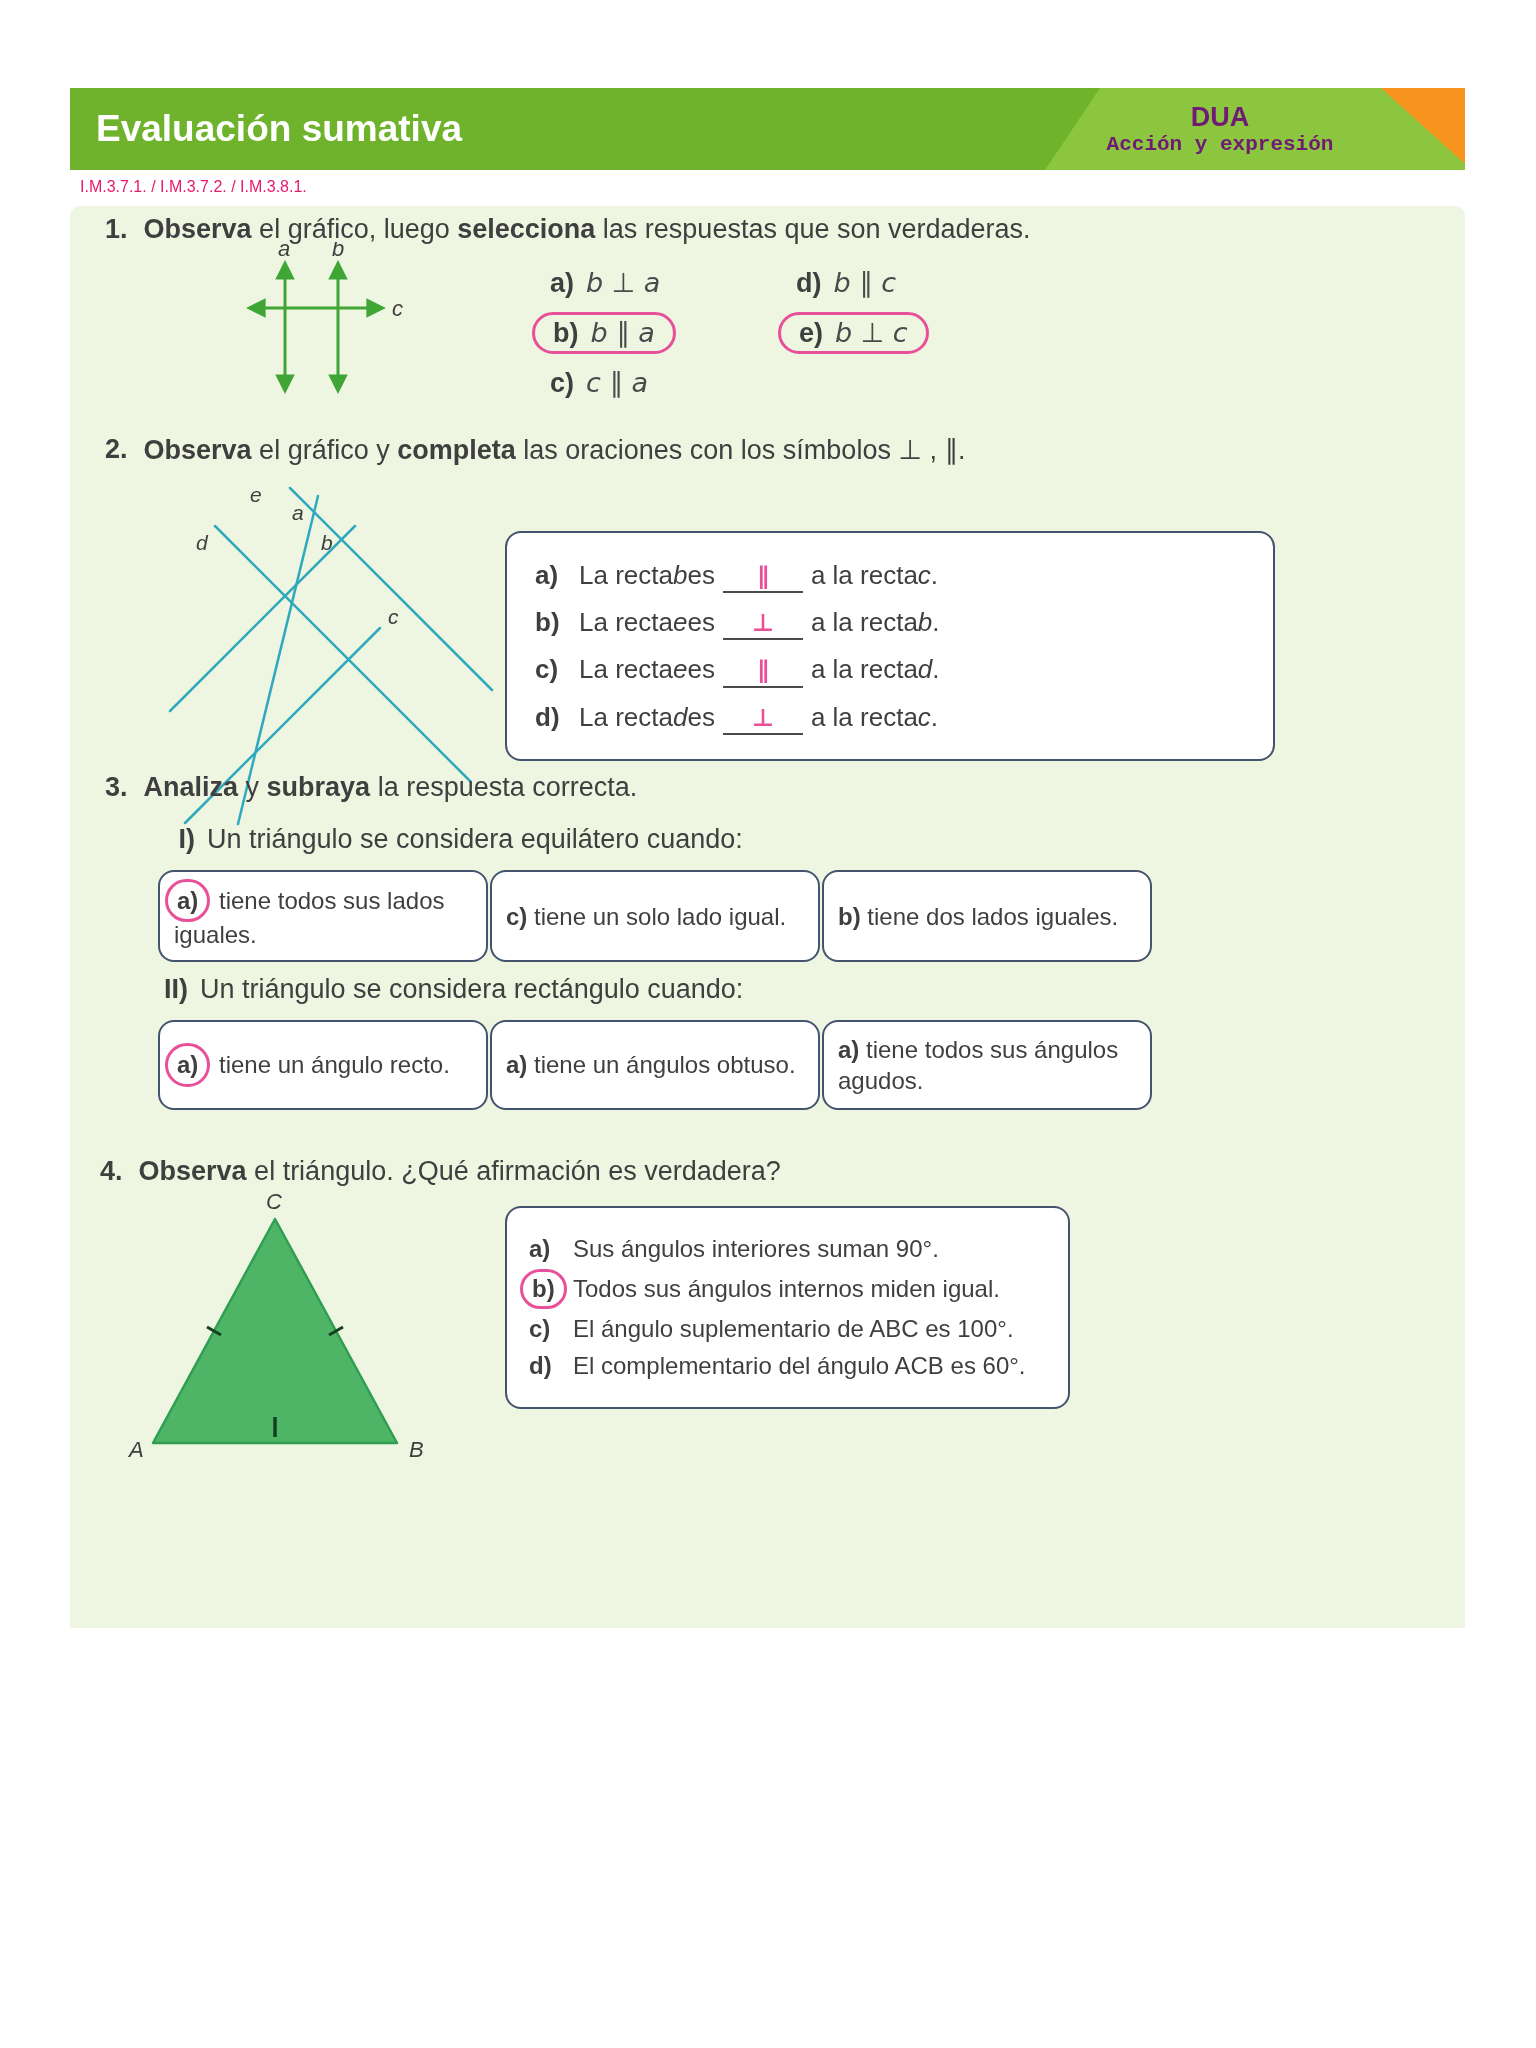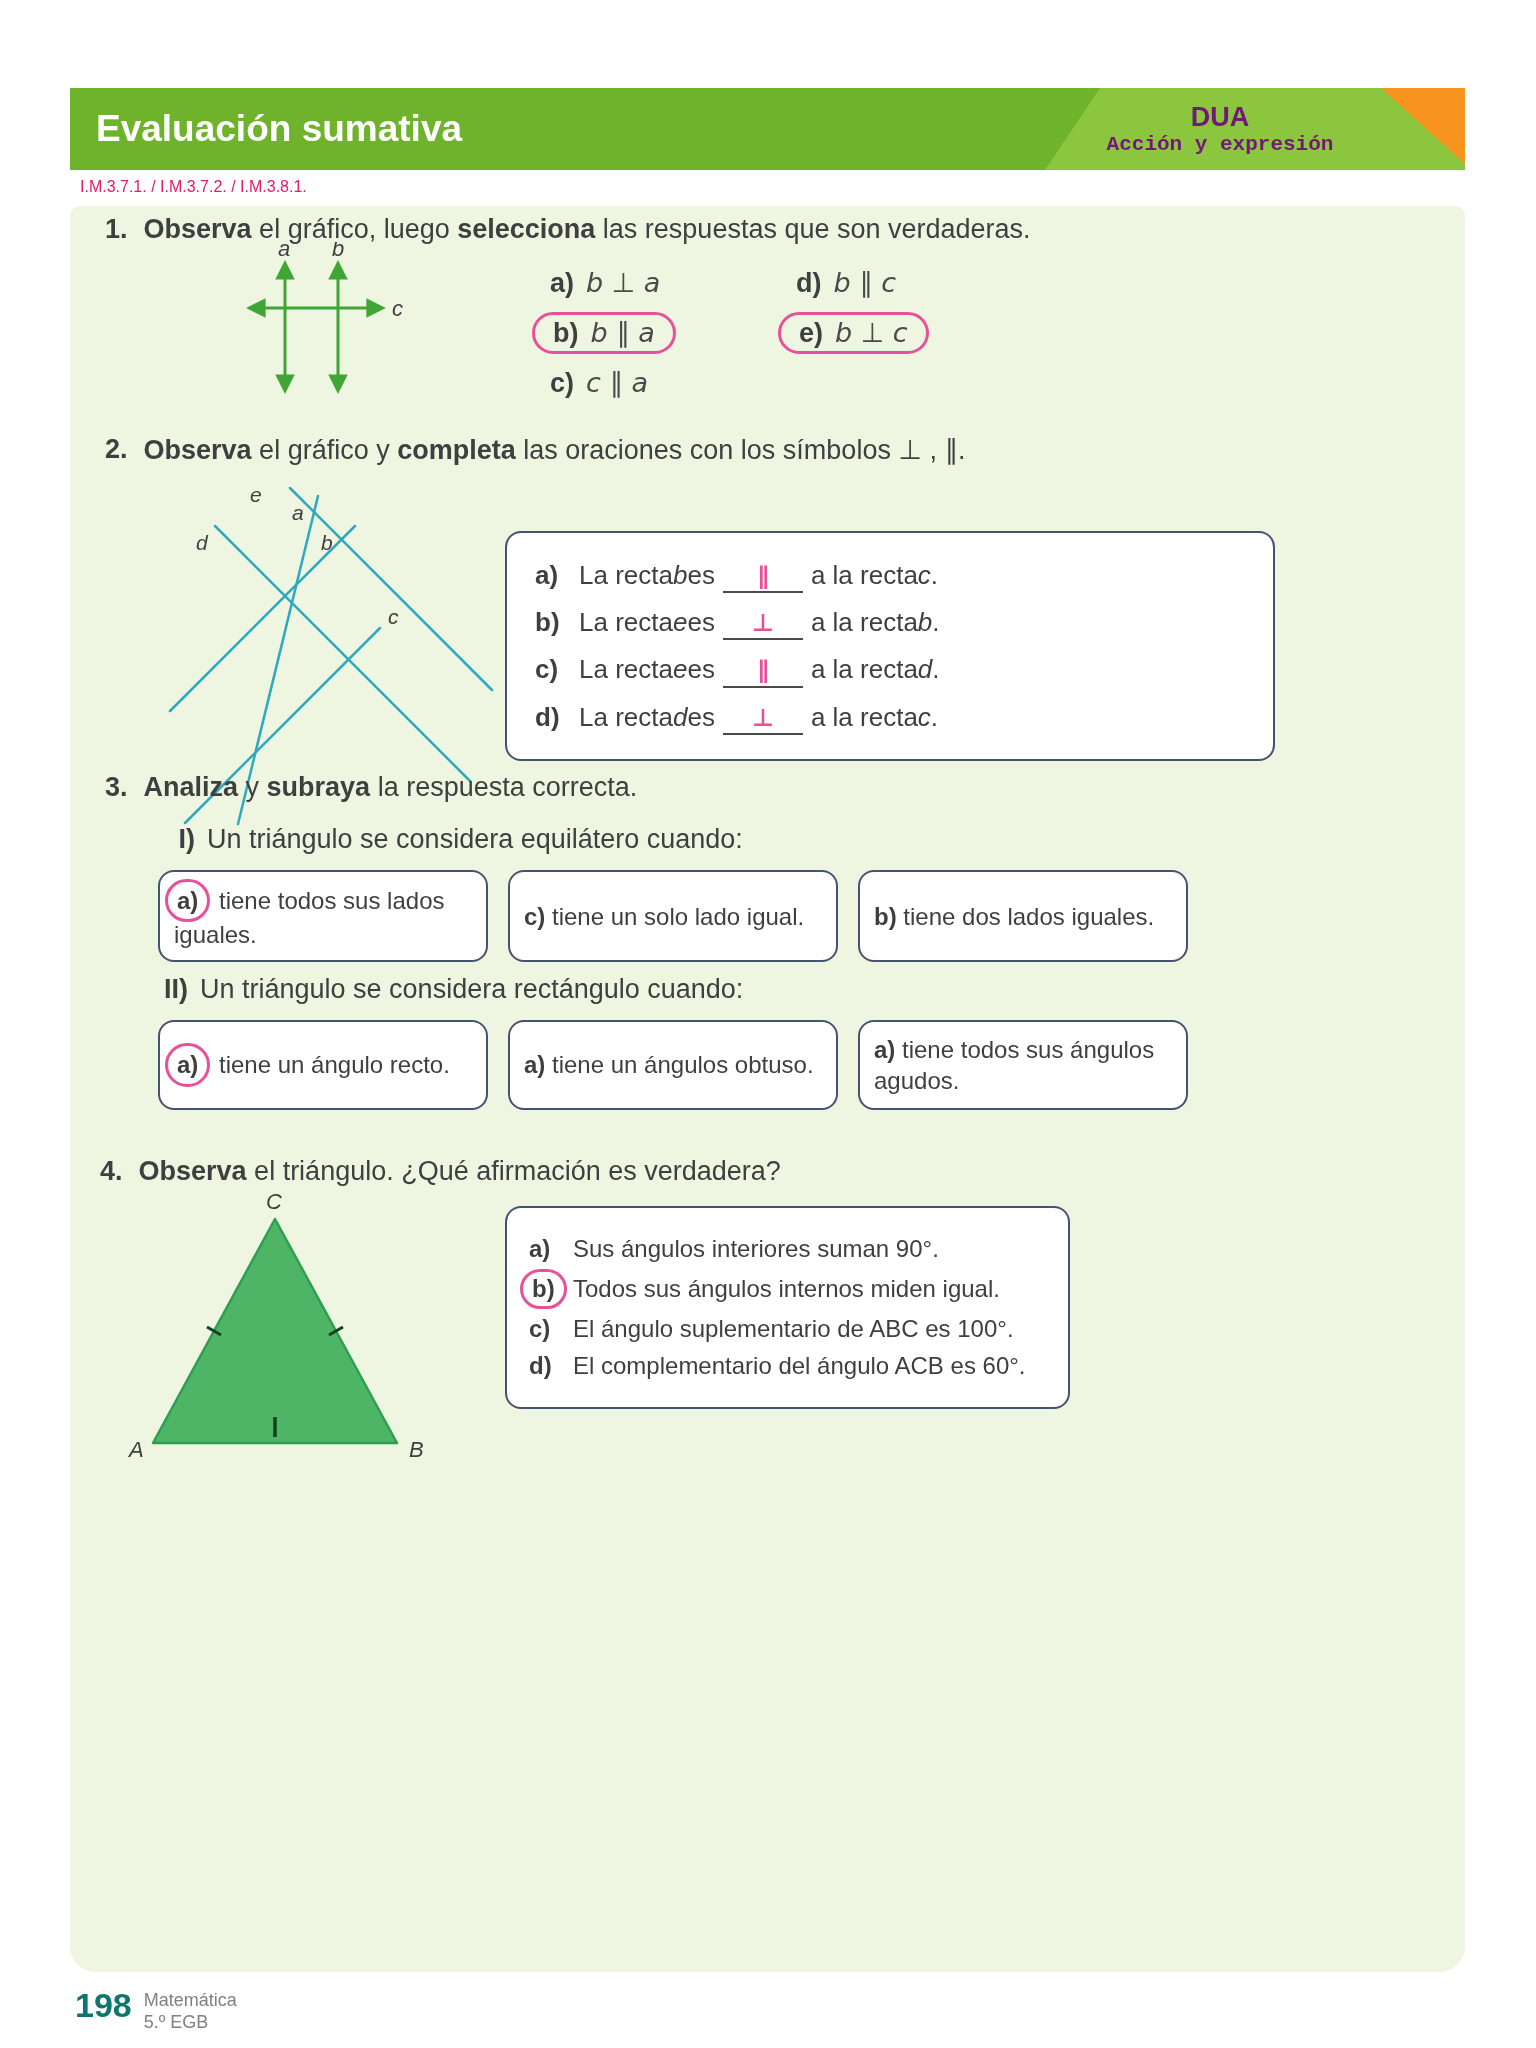--- a/index.html
+++ b/index.html
@@ -1,17 +1,17 @@
 <!DOCTYPE html>
 <html><head>
 <meta charset="utf-8">
 <style>
   * { margin:0; padding:0; box-sizing:border-box; }
   body { background:#ffffff; font-family:"Liberation Sans","DejaVu Sans",sans-serif; color:#3f3f3f; }
-  .page { position:relative; width:1536px; height:2048px; background:#fff; overflow:hidden; }
+  .page { position:relative; width:1536px; height:1628px; background:#fff; overflow:hidden; }
 
   
   .header { position:absolute; left:70px; top:88px; width:1395px; height:82px; background:#6fb32c; }
   .header-title { position:absolute; left:26px; top:50%; transform:translateY(-50%);
                   color:#fff; font-size:37px; font-weight:bold; }
   .header-dua { position:absolute; right:0; top:0; width:420px; height:100%; background:#8cc63f;
                 clip-path:polygon(55px 0,100% 0,100% 100%,0 100%);
                 display:flex; flex-direction:column; justify-content:center; align-items:center;
                 padding-right:70px; color:#701a75; }
   .dua-main { font-size:27px; font-weight:bold; line-height:1.15; }
@@ -43,21 +43,21 @@
   
   .q2box { position:absolute; left:435px; top:325px; width:770px; background:#fff;
            border:2px solid #44546e; border-radius:16px; padding:20px 28px; }
   .fill-row { display:flex; align-items:baseline; font-size:26px; margin:7px 0 14px; }
   .flabel { width:44px; font-weight:bold; flex-shrink:0; }
   .blank { display:inline-block; min-width:80px; text-align:center; border-bottom:2px solid #4a4a4a;
            color:#e8509a; font-weight:bold; font-size:24px; line-height:1.05; padding:0 4px 2px;
            margin:0 8px; font-family:"DejaVu Sans",sans-serif; }
 
   
-  .boxrow { position:absolute; display:flex; gap:20px; }
+  .boxrow { position:absolute; display:flex; gap:2px; }
   .abox { width:330px; min-height:90px; background:#fff; border:2px solid #44546e; border-radius:16px;
           padding:10px 14px; display:flex; align-items:center; font-size:24px; line-height:1.3; }
   .lc { border:3px solid #e8509a; border-radius:999px; padding:3px 9px; display:inline-block;
         margin:-3px 2px -3px -9px; }
 
   
   .q4box { position:absolute; left:435px; top:1000px; width:565px; background:#fff;
            border:2px solid #44546e; border-radius:16px; padding:18px 22px; }
   .q4row { display:flex; align-items:baseline; font-size:24px; margin:9px 0; }
   .q4label { width:44px; flex-shrink:0; }

